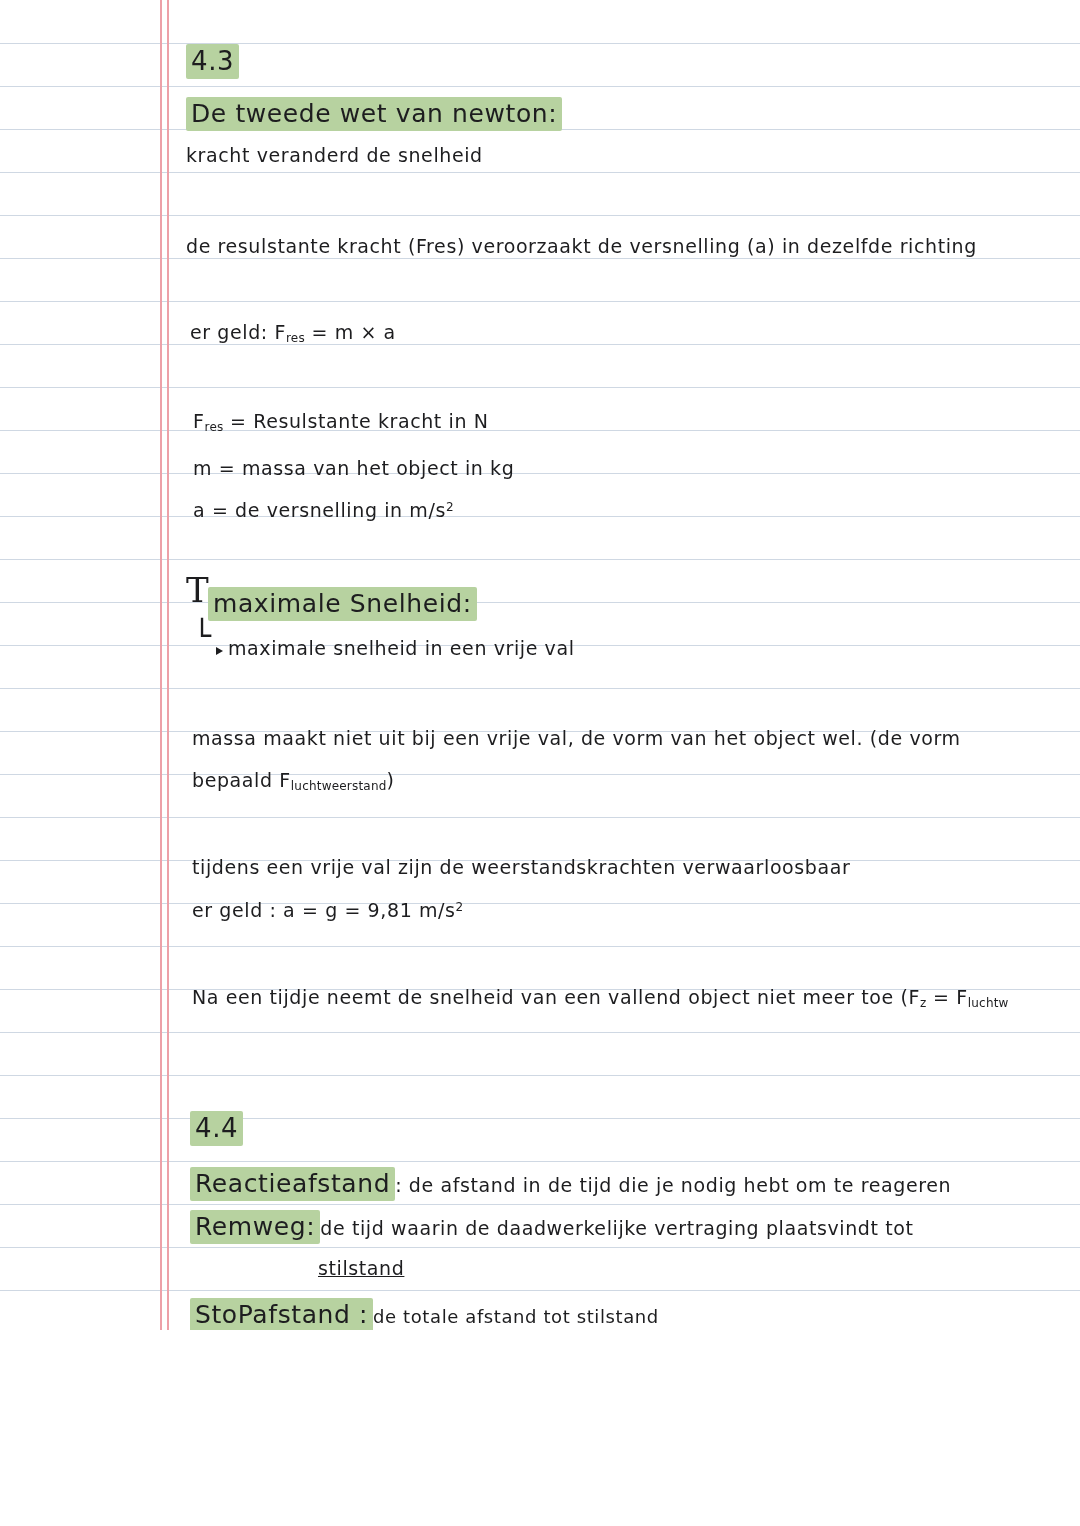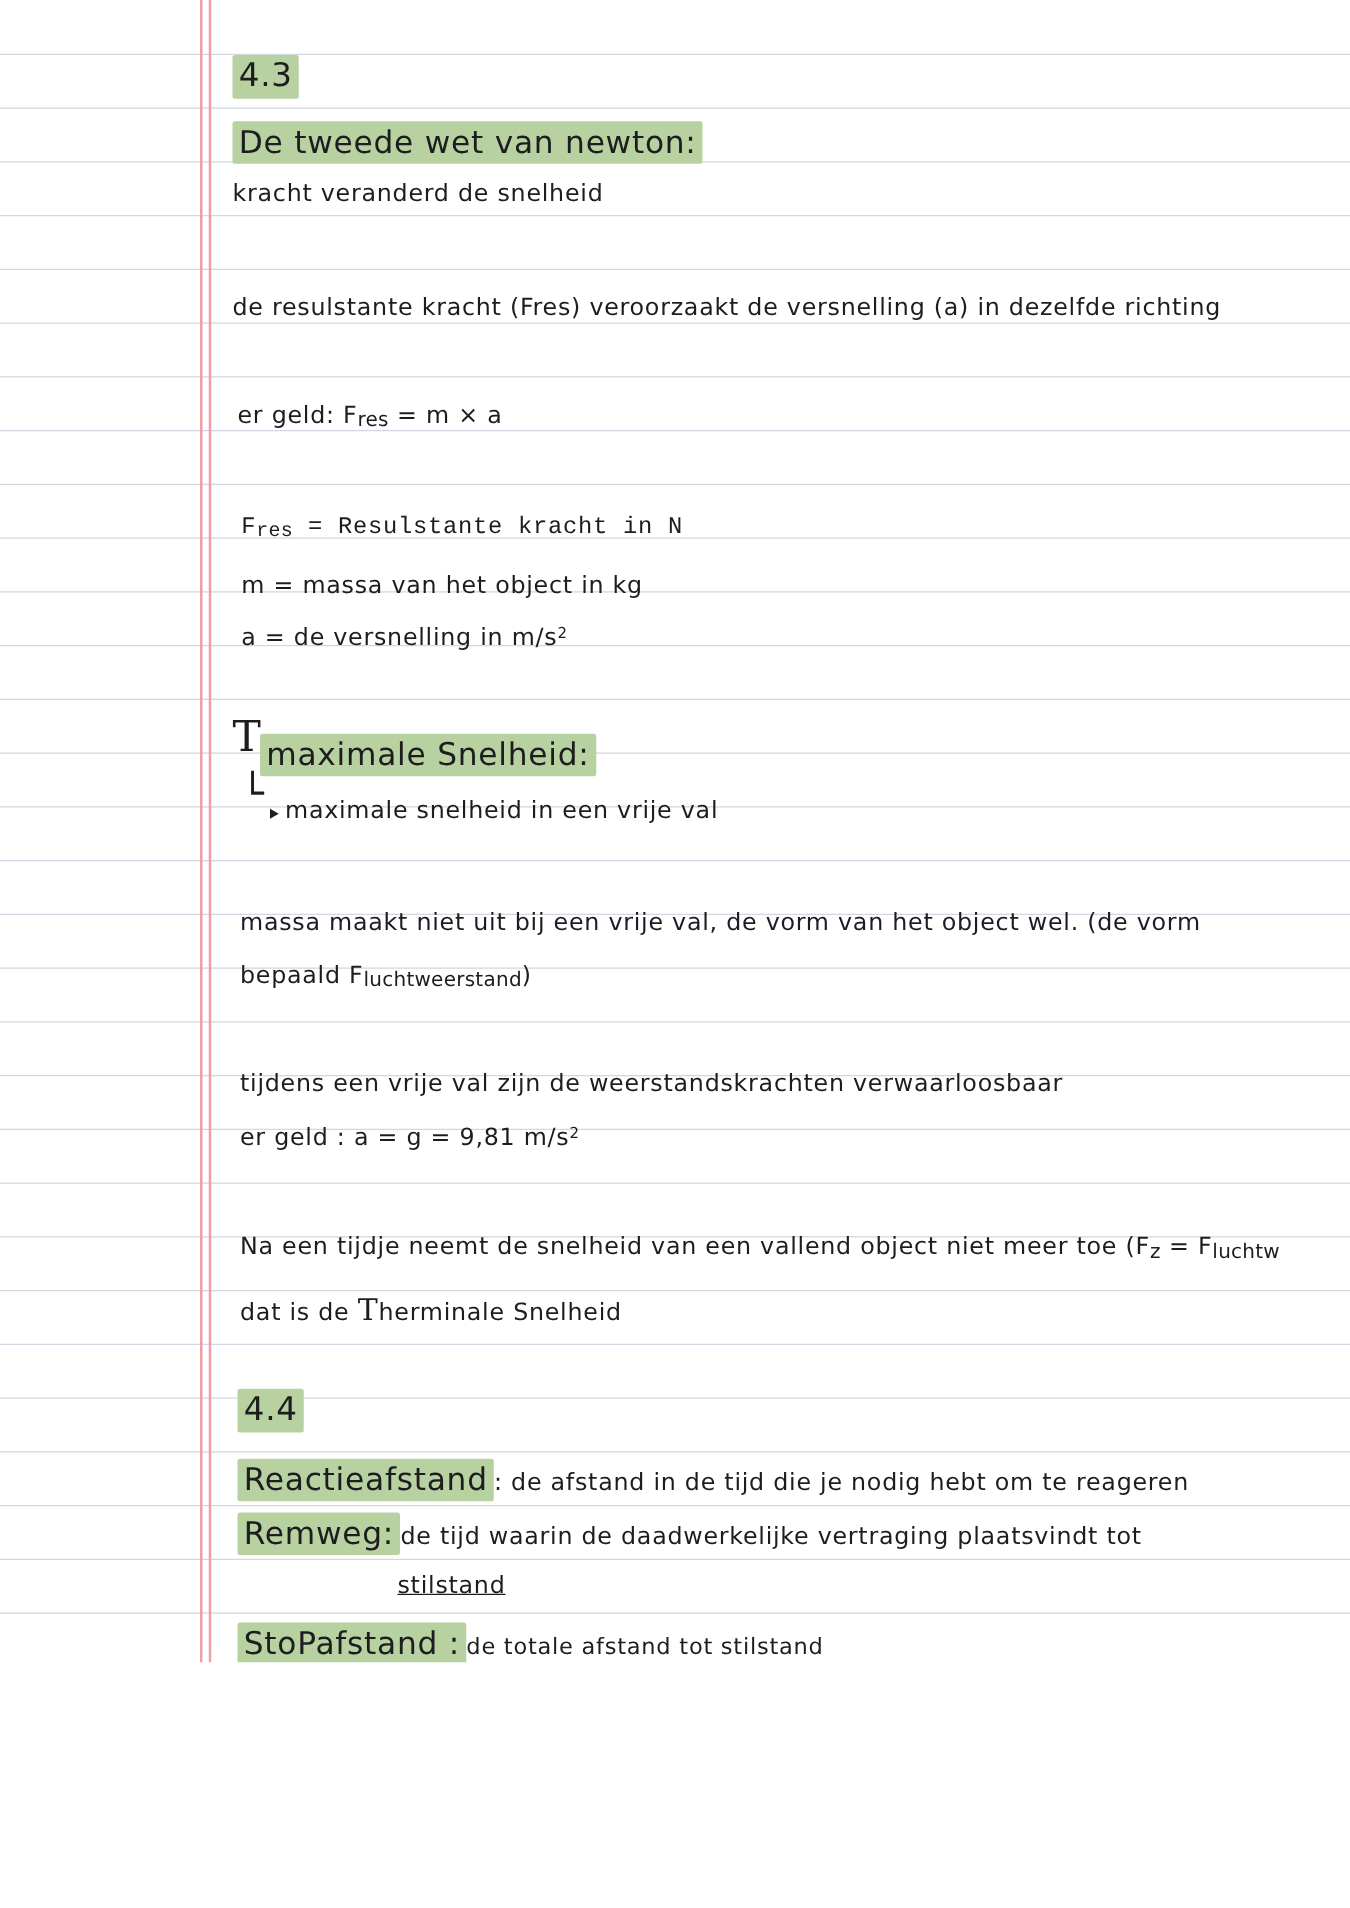--- a/index.html
+++ b/index.html
@@ -44,21 +44,21 @@
     letter-spacing: 0.6px;
     white-space: nowrap;
     line-height: 1.1;
   }
   .hl {
     background: #b7d2a0;
     padding: 2px 5px 3px 5px;
     border-radius: 2px;
   }
   .small { font-size: 15px; }
-  .sub { font-size: 16px; vertical-align: -3px; letter-spacing: 0.2px; text-align: right; }
+  .sub { font-size: 12px; vertical-align: -3px; letter-spacing: 0.2px; text-align: right; }
   .sup { font-size: 12px; vertical-align: 6px; letter-spacing: 0.2px; }
   .big { font-size: 26px; }
   .med { font-size: 25px; }
   
   .glyph-T {
     position: absolute;
     font-size: 34px;
     color: #1d1d1f;
     font-family: "DejaVu Serif", serif;
   }
@@ -131,21 +131,21 @@
   </div>
 
   <div class="ink" style="left:186px; top:145px;">kracht veranderd de snelheid</div>
 
   <div class="ink" style="left:186px; top:236px;">de resulstante kracht (Fres) veroorzaakt de versnelling (a) in dezelfde richting</div>
 
   <div class="ink" style="left:190px; top:322px;">
     <span>er geld:  F</span><span class="sub">res</span><span> = m × a</span>
   </div>
 
-  <div class="ink" style="left:193px; top:411px;font-family:Liberation Mono, monospace;">
+  <div class="ink" style="left:193px; top:411px;">
     <span>F</span><span class="sub">res</span><span> =  Resulstante kracht in N</span>
   </div>
 
   <div class="ink" style="left:193px; top:458px;">m =   massa van het object in kg</div>
 
   <div class="ink" style="left:193px; top:500px;">
     <span>a =   de versnelling in  m/s</span><span class="sup">2</span>
   </div>
 
   <div class="glyph-T" style="left:186px; top:570px;">T</div>
@@ -163,23 +163,20 @@
   </div>
 
   <div class="ink" style="left:192px; top:857px;">tijdens een vrije val  zijn de  weerstandskrachten  verwaarloosbaar</div>
   <div class="ink" style="left:192px; top:900px;">
     <span>er geld :   a = g = 9,81 m/s</span><span class="sup">2</span>
   </div>
 
   <div class="ink" style="left:192px; top:987px;">
     <span>Na een tijdje neemt de snelheid van een vallend object niet meer  toe  (F</span><span class="sub">z</span><span> = F</span><span class="sub">luchtw</span>
   </div>
-  <div class="ink" style="left:192px; top:1035px;">
-    <span>dat is de </span><span style="font-size:24px;font-family:'DejaVu Serif',serif;">T</span><span>herminale Snelheid</span>
-  </div>
 
   <div class="ink big" style="left:190px; top:1114px;">
     <span class="hl">4.4</span>
   </div>
 
   <div class="ink" style="left:190px; top:1170px;">
     <span class="hl med">Reactieafstand</span><span>:  de  afstand in de tijd  die je nodig hebt  om te reageren</span>
   </div>
 
   <div class="ink" style="left:190px; top:1213px;">

